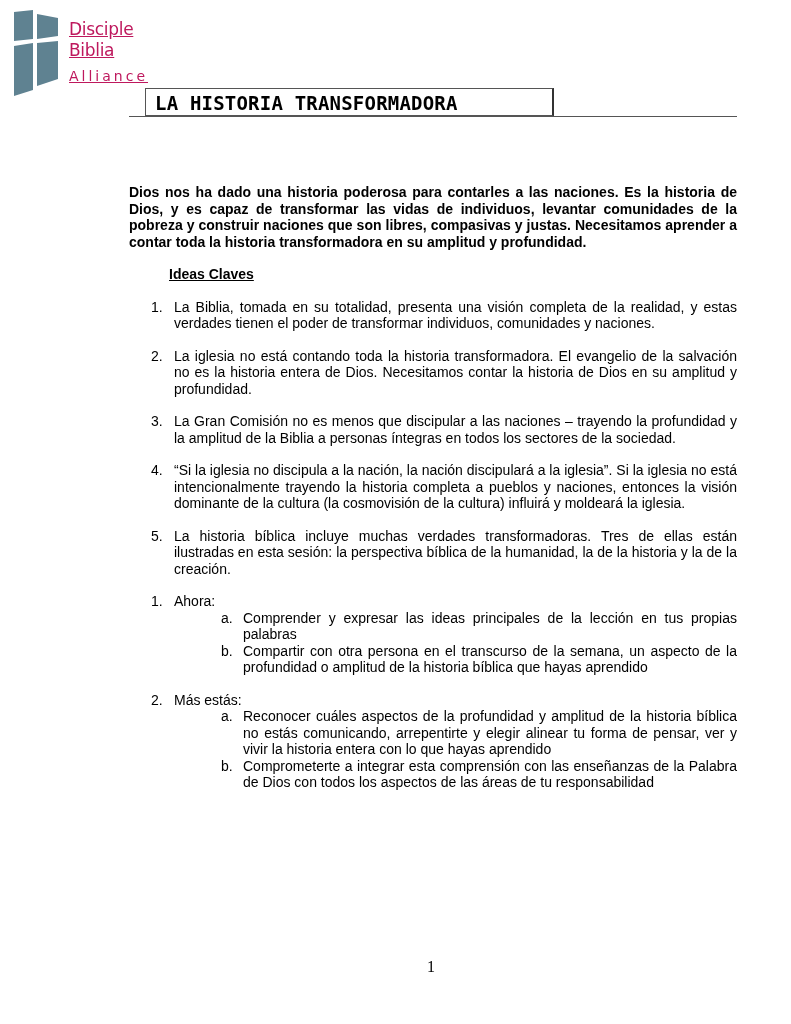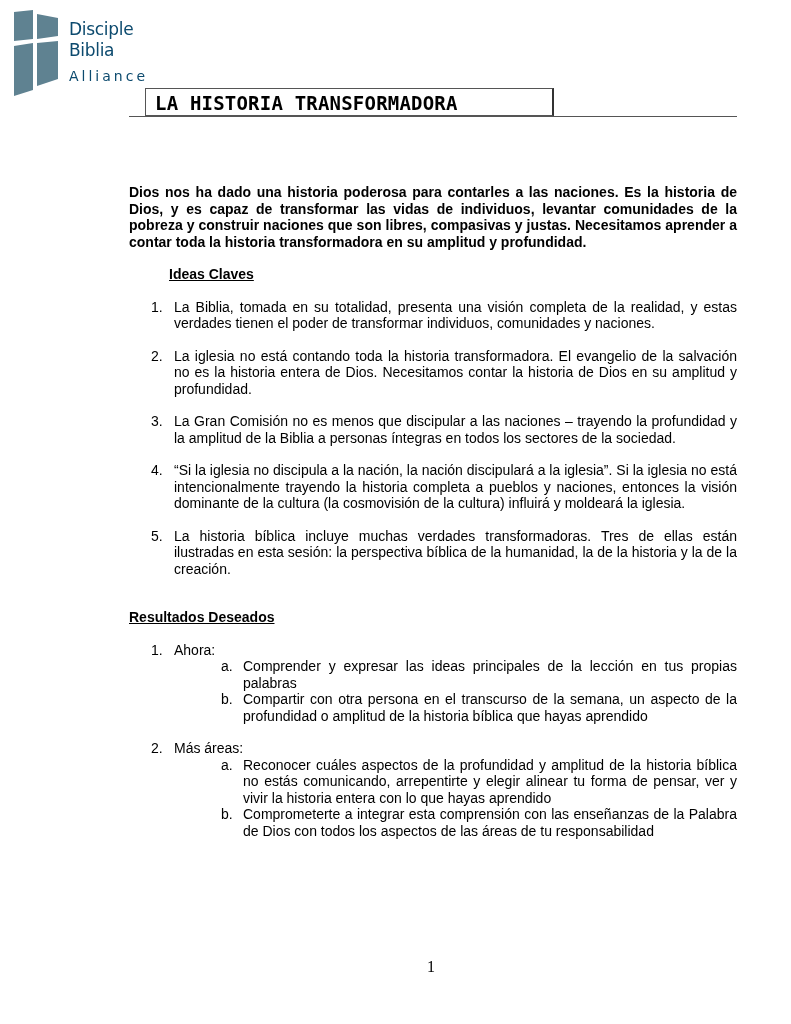--- a/index.html
+++ b/index.html
@@ -26,22 +26,23 @@
       position: absolute;
       left: 0;
       top: 0;
       width: 50px;
       height: 92px;
     }
     .logo-text {
       position: absolute;
       left: 57px;
       top: 13px;
-      color: #0c4a6e;
+      color: #be185d;
       font-family: "DejaVu Sans", sans-serif;
+      text-decoration: underline;
     }
     .logo-line1, .logo-line2 {
       font-size: 17px;
       line-height: 21px;
       display: block;
       letter-spacing: -0.3px;
     }
     .logo-line3 {
       font-size: 14px;
       letter-spacing: 3px;
@@ -190,39 +191,38 @@
     <li>
       <span class="num">4.</span>
       <span>“Si la iglesia no discipula a la nación, la nación discipulará a la iglesia”. Si la iglesia no está intencionalmente trayendo la historia completa a pueblos y naciones, entonces la visión dominante de la cultura (la cosmovisión de la cultura) influirá y moldeará la iglesia.</span>
     </li>
     <li>
       <span class="num">5.</span>
       <span>La historia bíblica incluye muchas verdades transformadoras. Tres de ellas están ilustradas en esta sesión: la perspectiva bíblica de la humanidad, la de la historia y la de la creación.</span>
     </li>
   </ol>
 
-  <h2 class="heading h-results">Resultados Deseados</h2>
   <ol class="main">
     <li>
       <span class="num">1.</span>
       <span class="outcome-label">Ahora:</span>
       <ol class="sub" style="margin-left:-45px;">
         <li>
           <span class="subnum">a.</span>
           <span>Comprender y expresar las ideas principales de la lección en tus propias palabras</span>
         </li>
         <li>
           <span class="subnum">b.</span>
           <span>Compartir con otra persona en el transcurso de la semana, un aspecto de la profundidad o amplitud de la historia bíblica que hayas aprendido</span>
         </li>
       </ol>
     </li>
     <li>
       <span class="num">2.</span>
-      <span class="outcome-label">Más áreas:</span>
+      <span class="outcome-label">Más estás:</span>
       <ol class="sub" style="margin-left:-45px;">
         <li>
           <span class="subnum">a.</span>
           <span>Reconocer cuáles aspectos de la profundidad y amplitud de la historia bíblica no estás comunicando, arrepentirte y elegir alinear tu forma de pensar, ver y vivir la historia entera con lo que hayas aprendido</span>
         </li>
         <li>
           <span class="subnum">b.</span>
           <span>Comprometerte a integrar esta comprensión con las enseñanzas de la Palabra de Dios con todos los aspectos de las áreas de tu responsabilidad</span>
         </li>
       </ol>

